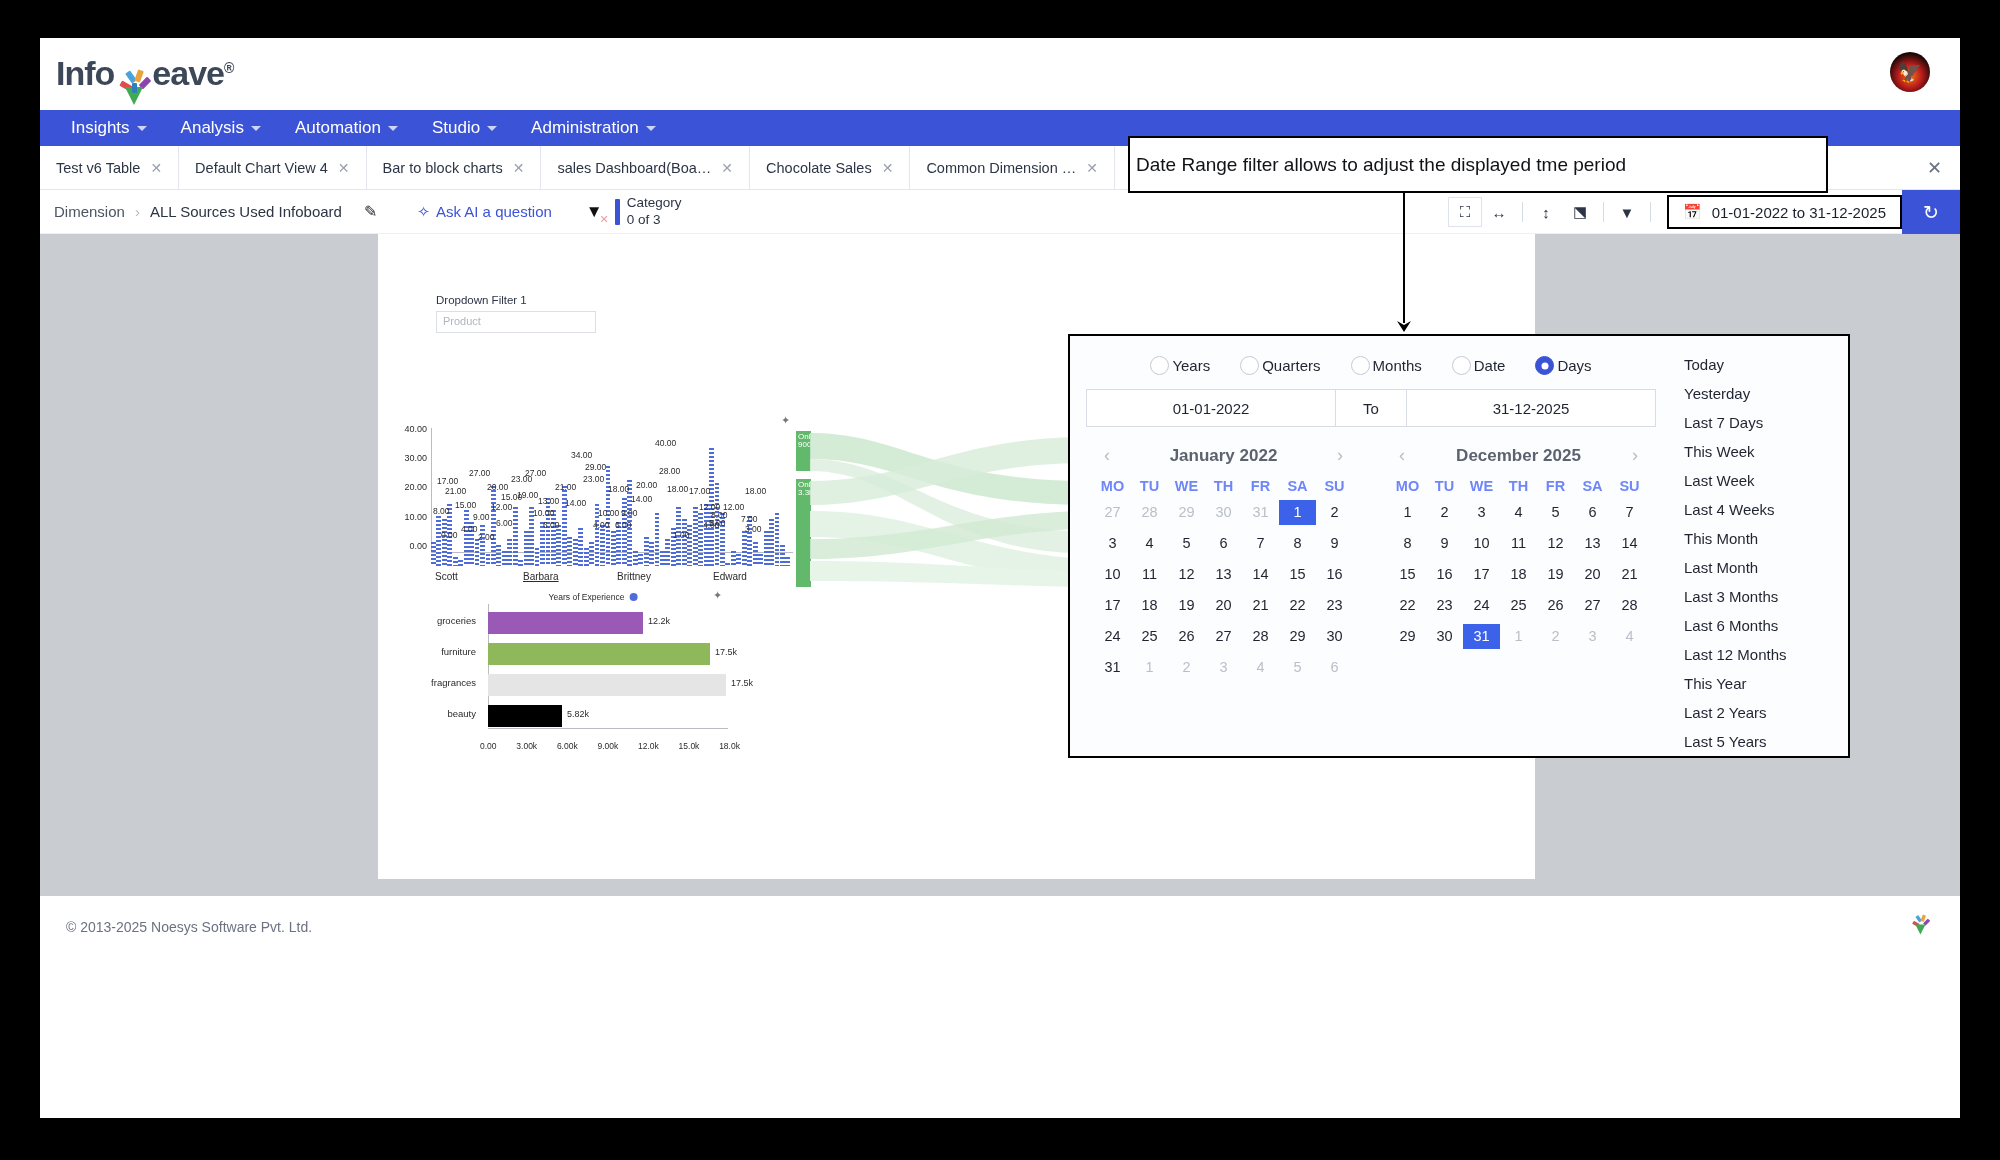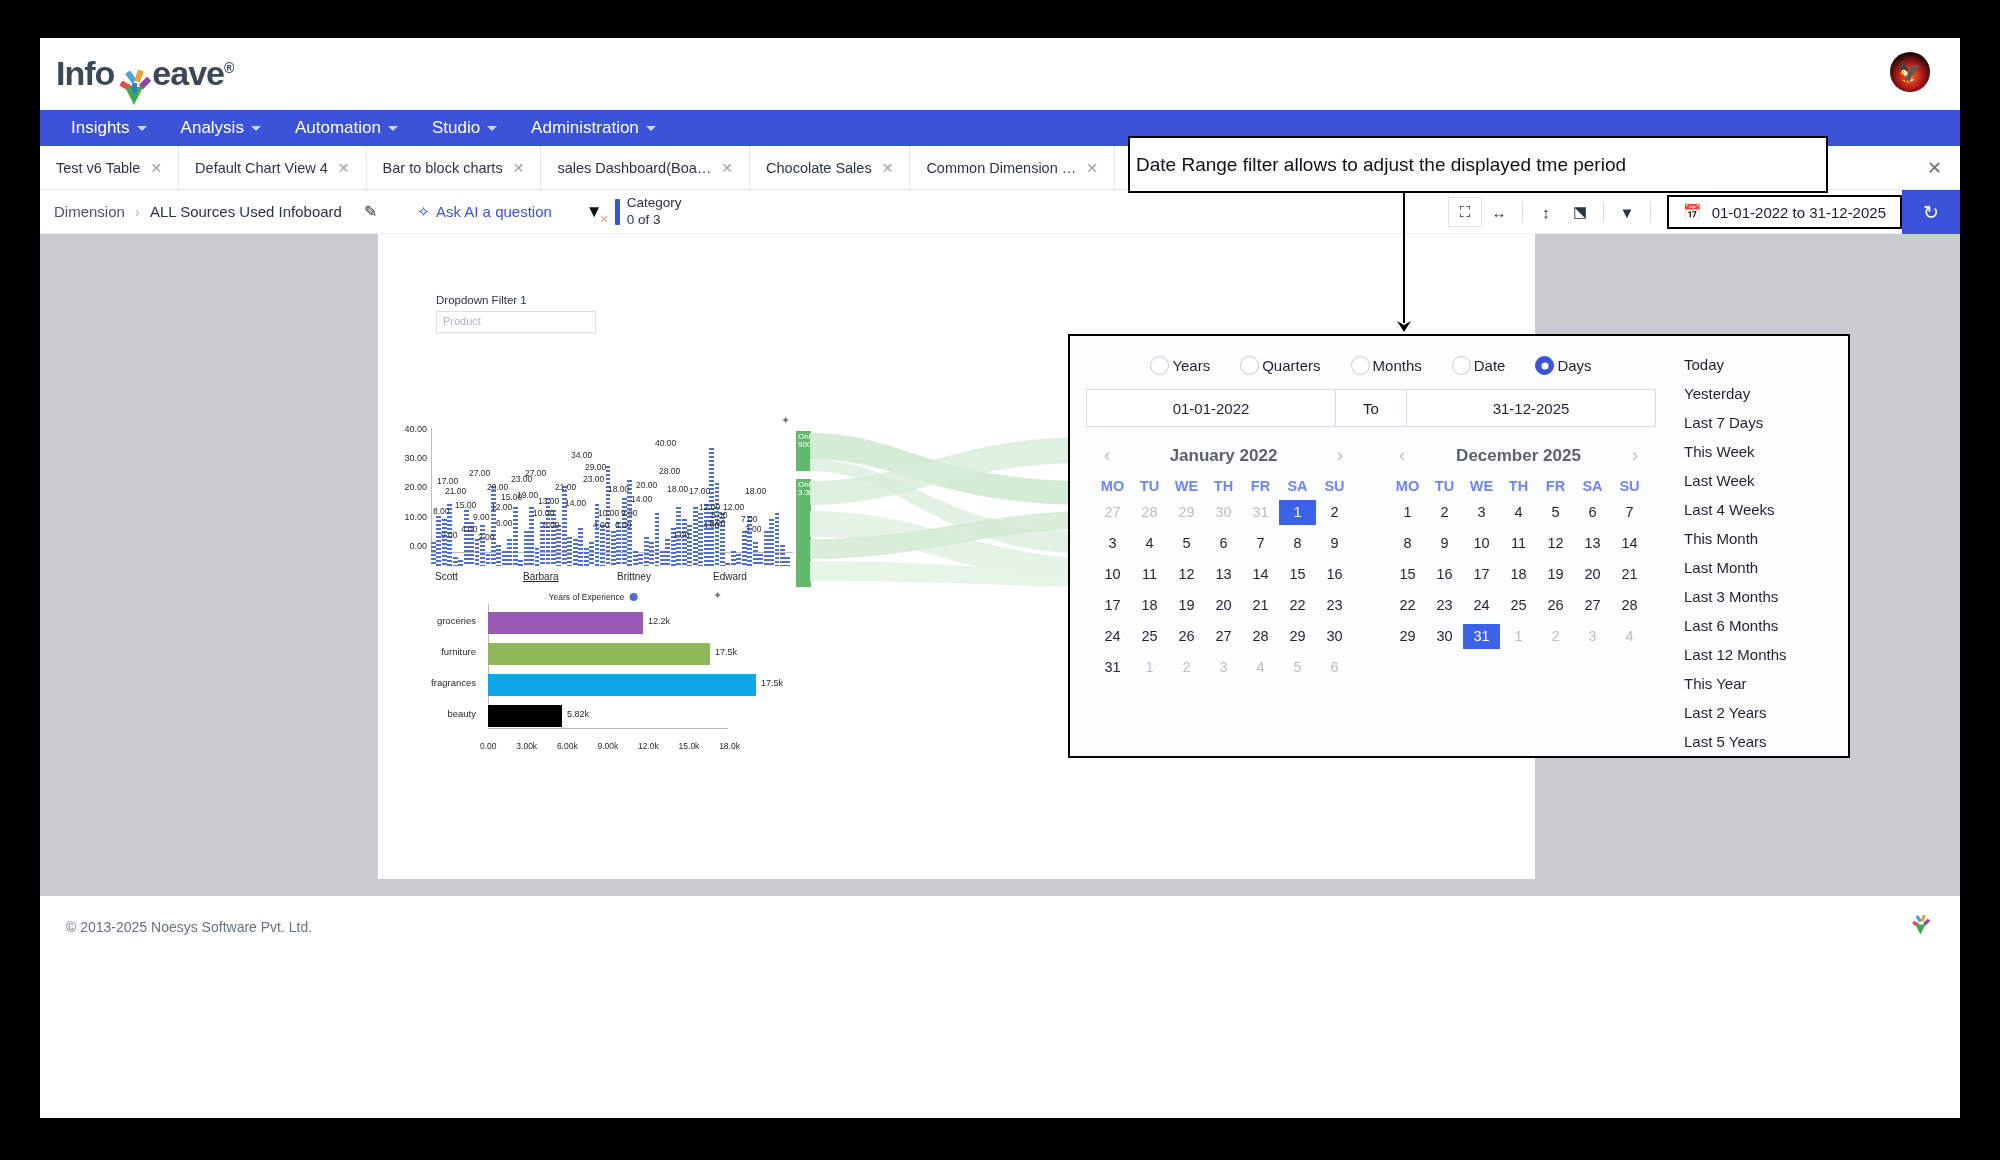--- a/index.html
+++ b/index.html
@@ -416,21 +416,21 @@
       <div class="chart hbar">
         <i class="axisline" style="left:70px;top:0;width:1px;height:118px;"></i>
         <div class="hb-row" style="top:8px;width:155px;background:#9b59b6;">
           <span class="hb-lbl">groceries</span>
           <span class="hb-val">12.2k</span>
         </div>
         <div class="hb-row" style="top:39px;width:222px;background:#8fb85a;">
           <span class="hb-lbl">furniture</span>
           <span class="hb-val">17.5k</span>
         </div>
-        <div class="hb-row" style="top:70px;width:268px;background:#0ea5e9;">
+        <div class="hb-row" style="top:70px;width:238px;background:#e5e5e5;">
           <span class="hb-lbl">fragrances</span>
           <span class="hb-val">17.5k</span>
         </div>
         <div class="hb-row" style="top:101px;width:74px;background:#000;">
           <span class="hb-lbl">beauty</span>
           <span class="hb-val">5.82k</span>
         </div>
         <i class="axisline" style="left:70px;top:124px;width:240px;height:1px;"></i>
         <div class="hb-ticks" style="bottom:-2px;left:62px;width:260px;">
           <span>0.00</span>

